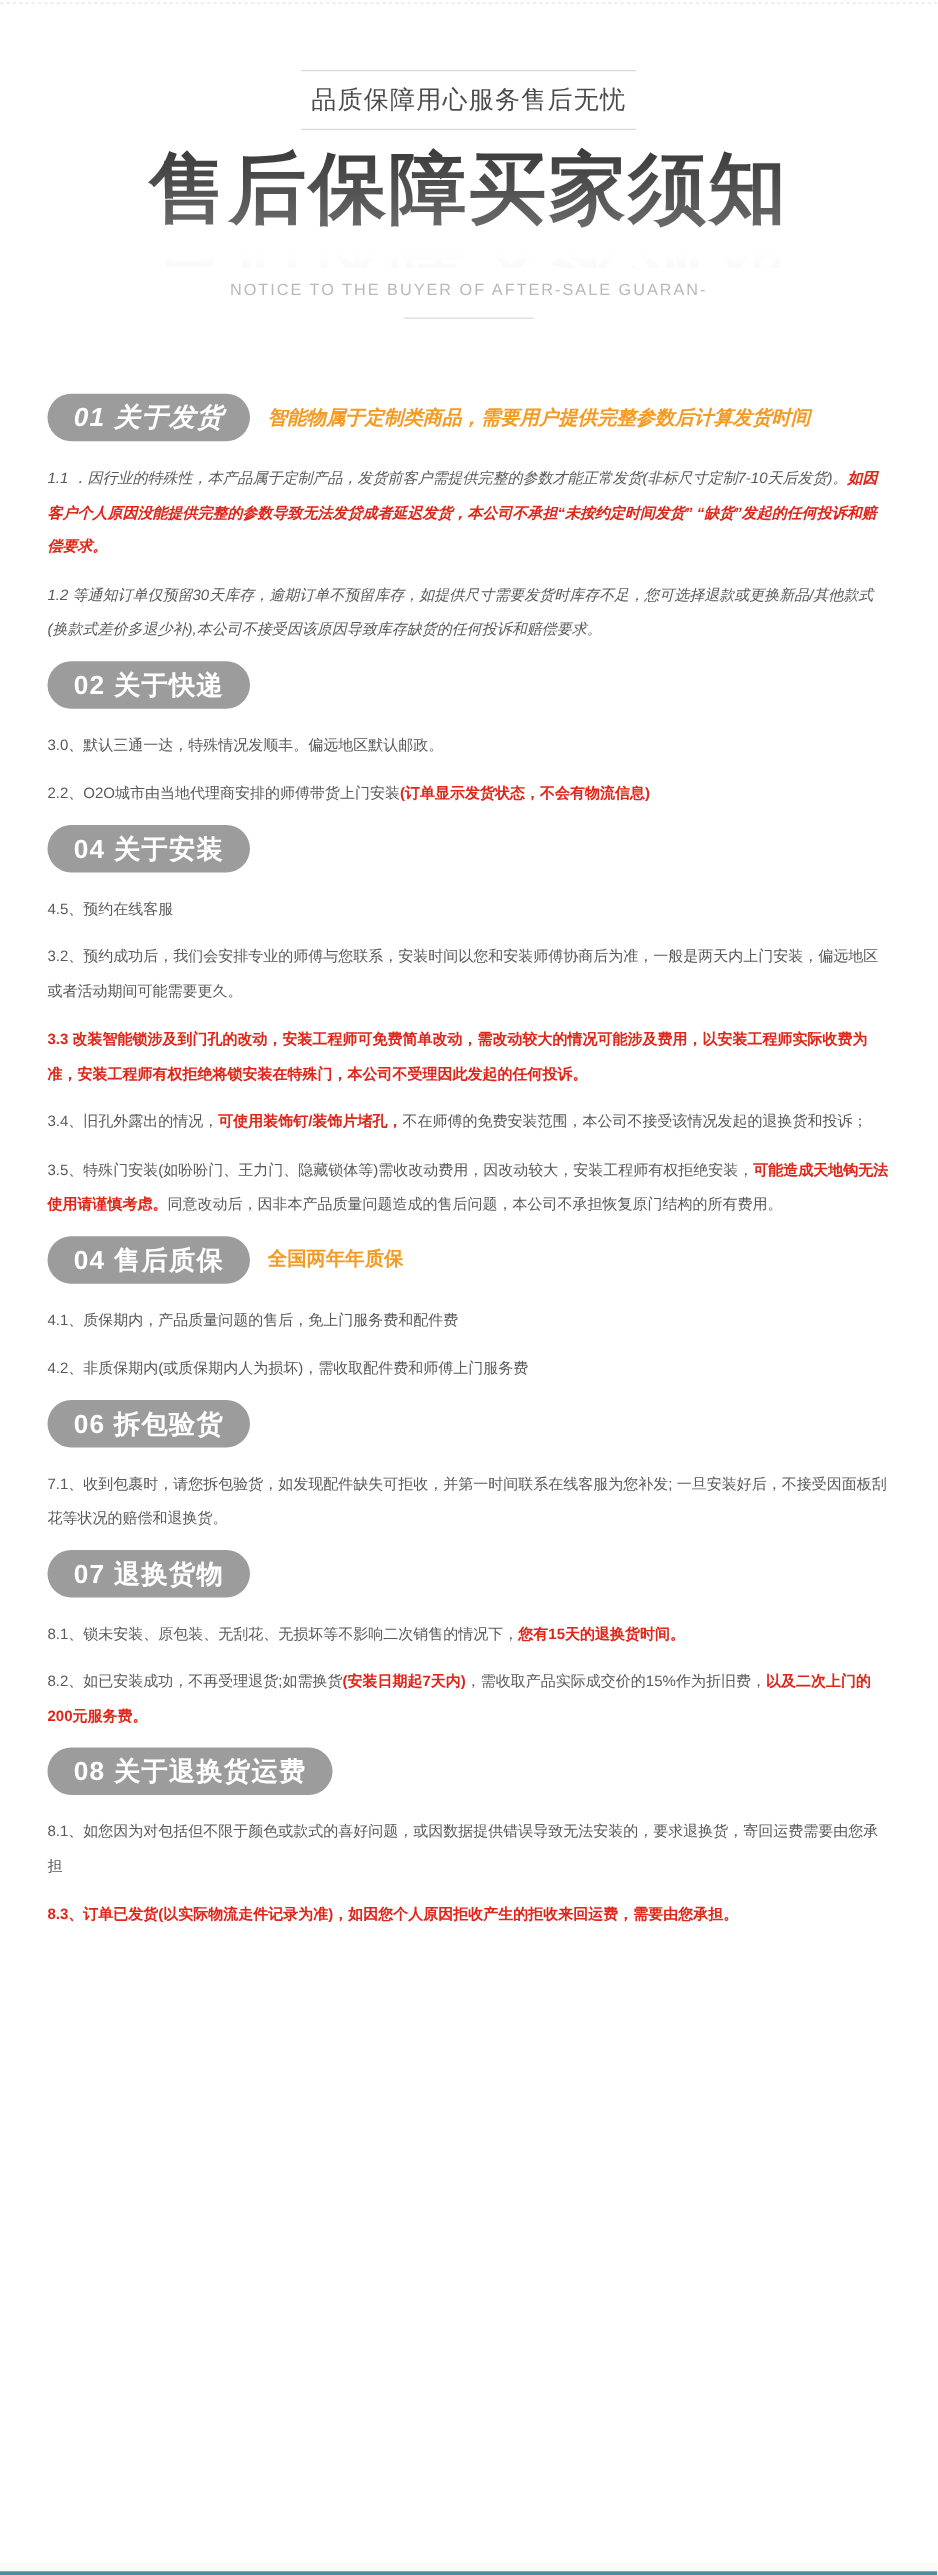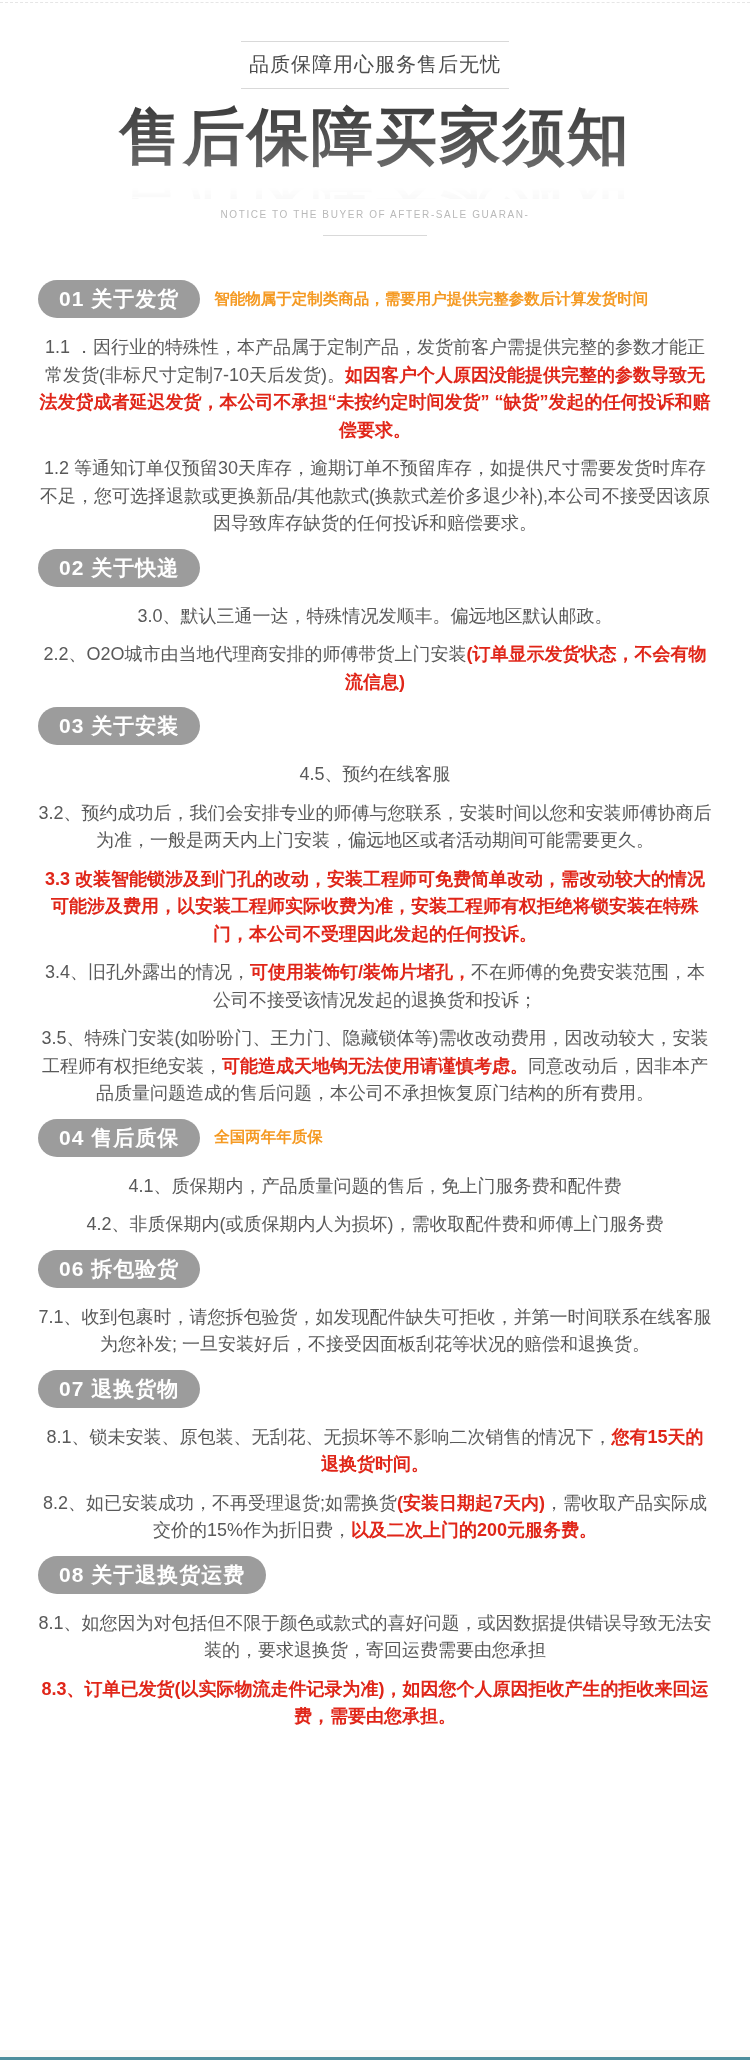--- a/index.html
+++ b/index.html
@@ -1,51 +1,51 @@
 <!DOCTYPE html>
 <html style="--body: #595959; --red: #e02619; --orange: #f59a23; --badgebg: #9c9c9c; --title: #4a4a4a; --divider: #d9d9d9; --bottombar: #4d8e9d;"><head>
 <meta charset="utf-8">
 <style>
   html,body{margin:0;padding:0;background:#ffffff;}
   body{font-family:"Liberation Sans","DejaVu Sans",sans-serif;}
   .page{position:relative;width:750px;height:2060px;margin:0 auto;background:#ffffff;overflow:hidden;}
   .top-dash{position:absolute;top:2px;left:0;right:0;border-top:1px dashed #e6e6e6;}
 
   
-  .header{padding-top:41px;text-align:center;}
+  .header{padding-top:56px;text-align:center;}
   .slogan-wrap{display:inline-block;}
   .hline{height:1px;width:268px;background:var(--divider);margin:0 auto;}
   .slogan{font-size:20px;color:#4c4c4c;letter-spacing:1px;padding:9px 0 10px;}
   .title{
     font-size:62px;font-weight:700;letter-spacing:2px;margin-top:14px;line-height:1.1;
     color:var(--title);
     background:linear-gradient(180deg,#3a3a3a 0%,#555555 55%,#6d6d6d 100%);
     -webkit-background-clip:text;background-clip:text;-webkit-text-fill-color:transparent;
   }
   .refl-wrap{height:26px;overflow:hidden;margin-top:2px;}
   .refl{
     transform:scaleY(-1);font-size:62px;font-weight:700;letter-spacing:2px;
     line-height:66px;height:66px;color:#7a7a7a;opacity:.28;
     -webkit-mask-image:linear-gradient(to bottom,rgba(0,0,0,.75),transparent 78%);
     mask-image:linear-gradient(to bottom,rgba(0,0,0,.75),transparent 78%);
   }
-  .subtitle{margin-top:10px;font-size:10px;color:#b9b9b9;letter-spacing:1.6px;}
+  .subtitle{margin-top:10px;font-size:13px;color:#b9b9b9;letter-spacing:1.6px;}
   .sub-line{width:104px;height:1px;background:var(--divider);margin:15px auto 0;}
 
   
   .sections{padding:24px 38px 0;}
   .sec{}
-  .sec:first-child{margin-top:20px;}
+  .sec:first-child{margin-top:36px;font-style:italic;}
   .sec-head{display:flex;align-items:center;margin-bottom:16px;}
   .badge{
     background:var(--badgebg);color:#ffffff;font-size:21px;font-weight:700;
     padding:5px 21px;border-radius:25px;letter-spacing:1px;white-space:nowrap;
   }
   .sec-note{margin-left:14px;font-size:15.5px;text-align:right;}
-  .para{margin:0 0 11px;font-size:18px;line-height:27.5px;color:var(--body);text-align:center;}
+  .para{margin:0 0 11px;font-size:12px;line-height:27.5px;color:var(--body);}
   .seg-normal{color:var(--body);}
   .seg-red{color:var(--red);font-weight:700;}
   .seg-orange{color:var(--orange);font-weight:700;}
 
   
   .bottom-band{position:absolute;left:0;right:0;bottom:3px;height:7px;background:#faf9f8;}
   .bottom-bar{position:absolute;left:0;right:0;bottom:0;height:3px;background:var(--bottombar);}
 </style>
 </head>
 <body>
@@ -78,21 +78,21 @@
       </section>
       <section class="sec">
         <div class="sec-head">
           <span class="badge">02 关于快递</span>
         </div>
         <p class="para"><span class="seg-normal">3.0、默认三通一达，特殊情况发顺丰。偏远地区默认邮政。</span></p>
         <p class="para"><span class="seg-normal">2.2、O2O城市由当地代理商安排的师傅带货上门安装</span><span class="seg-red">(订单显示发货状态，不会有物流信息)</span></p>
       </section>
       <section class="sec">
         <div class="sec-head">
-          <span class="badge">03 关于安装</span>
+          <span class="badge">04 关于安装</span>
         </div>
         <p class="para"><span class="seg-normal">4.5、预约在线客服</span></p>
         <p class="para"><span class="seg-normal">3.2、预约成功后，我们会安排专业的师傅与您联系，安装时间以您和安装师傅协商后为准，一般是两天内上门安装，偏远地区或者活动期间可能需要更久。</span></p>
         <p class="para"><span class="seg-red">3.3 改装智能锁涉及到门孔的改动，安装工程师可免费简单改动，需改动较大的情况可能涉及费用，以安装工程师实际收费为准，安装工程师有权拒绝将锁安装在特殊门，本公司不受理因此发起的任何投诉。</span></p>
         <p class="para"><span class="seg-normal">3.4、旧孔外露出的情况，</span><span class="seg-red">可使用装饰钉/装饰片堵孔，</span><span class="seg-normal">不在师傅的免费安装范围，本公司不接受该情况发起的退换货和投诉；</span></p>
         <p class="para"><span class="seg-normal">3.5、特殊门安装(如吩吩门、王力门、隐藏锁体等)需收改动费用，因改动较大，安装工程师有权拒绝安装，</span><span class="seg-red">可能造成天地钩无法使用请谨慎考虑。</span><span class="seg-normal">同意改动后，因非本产品质量问题造成的售后问题，本公司不承担恢复原门结构的所有费用。</span></p>
       </section>
       <section class="sec">
         <div class="sec-head">
           <span class="badge">04 售后质保</span>

